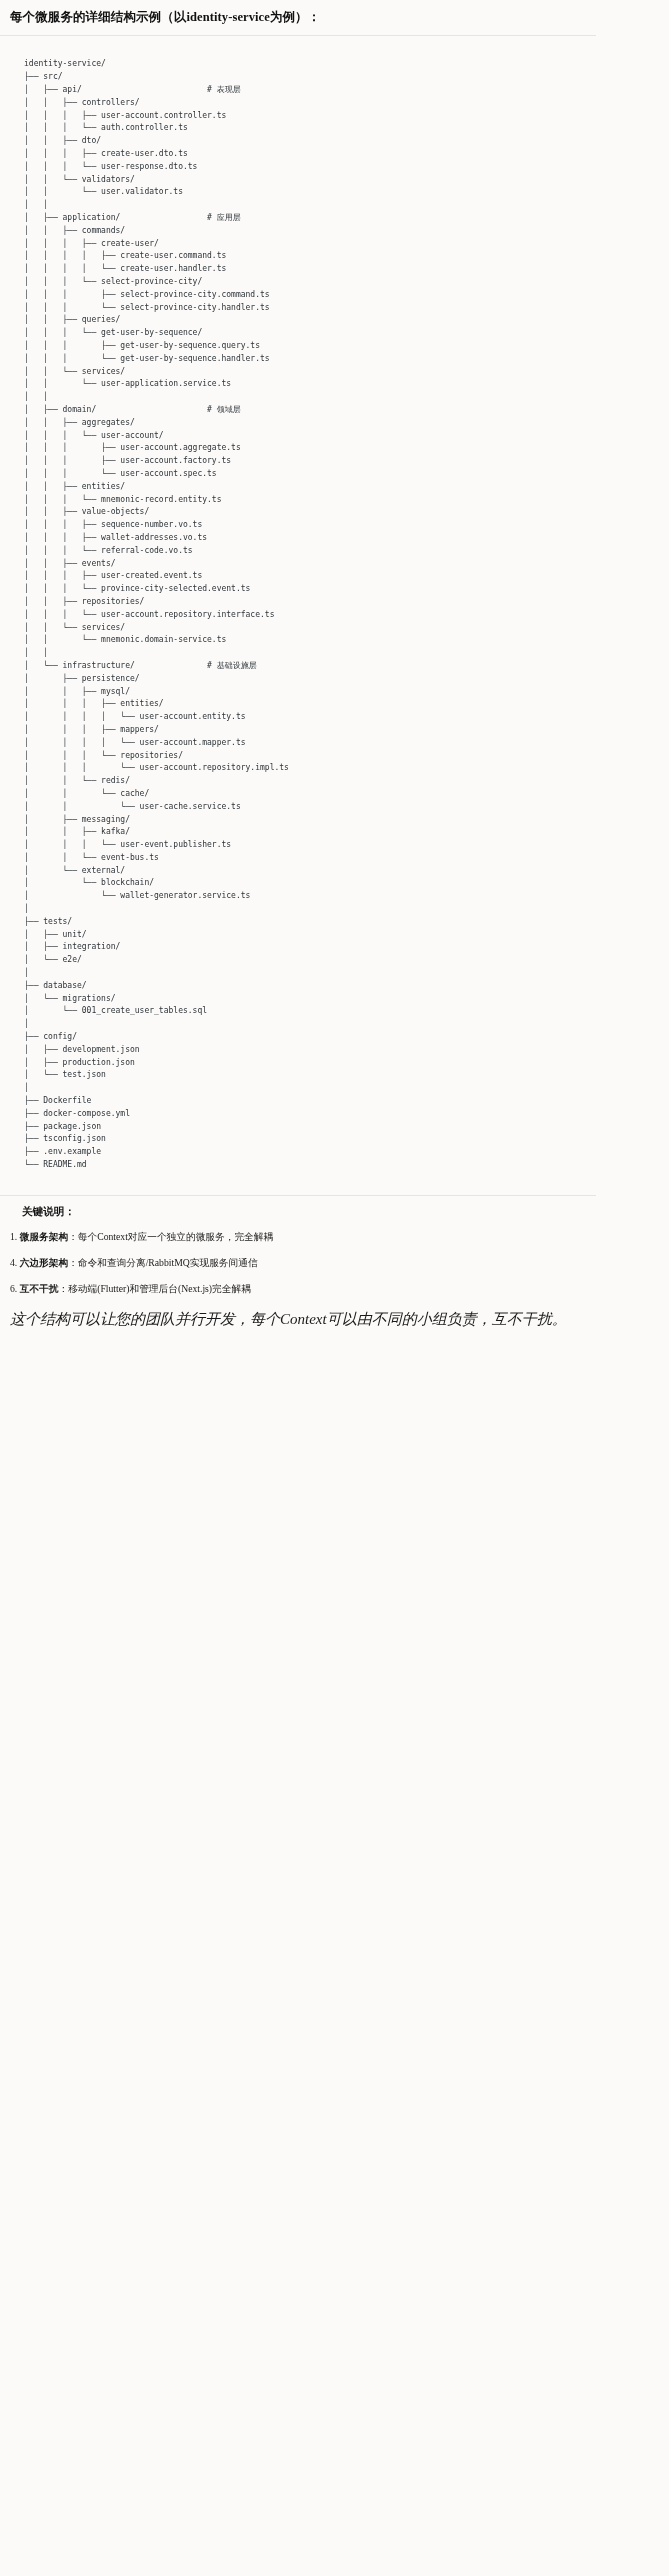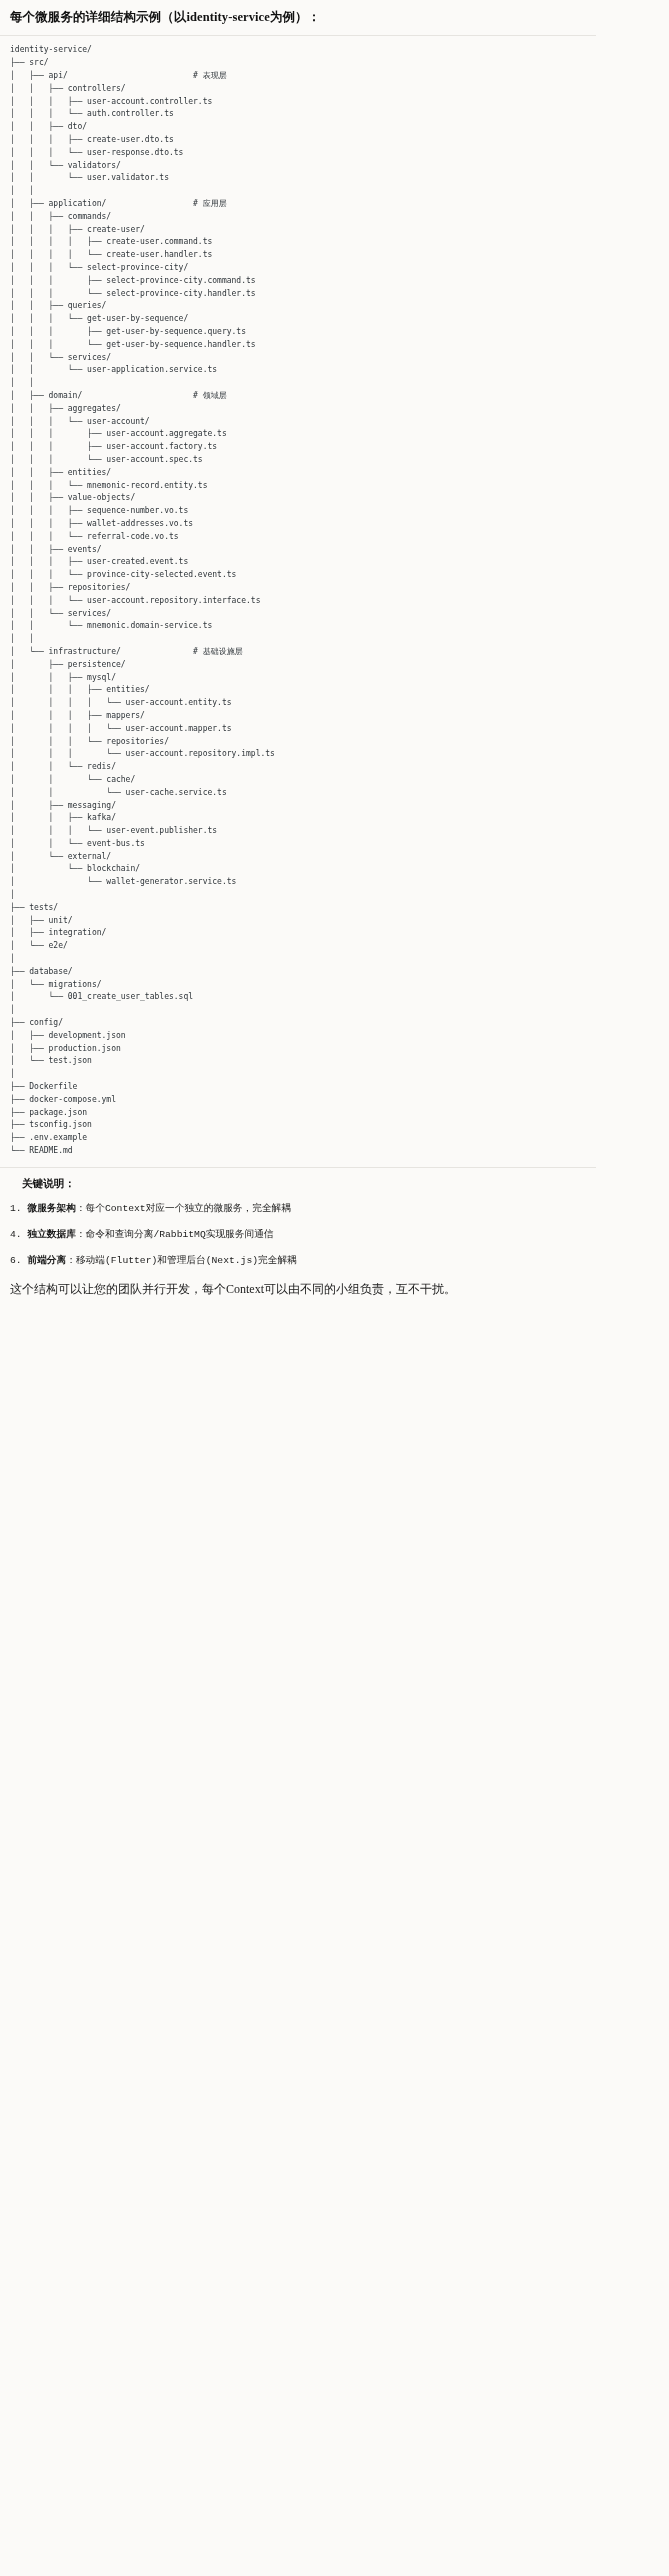--- a/index.html
+++ b/index.html
@@ -34,62 +34,63 @@
   }
   .tree-block {
     padding: 8.8px 0 8.8px 0;
     margin: 0;
   }
   pre.tree {
     font-family: "DejaVu Sans Mono", "Liberation Mono", monospace;
     font-size: 8px;
     line-height: 12.8px;
     color: #2d3338;
-    margin: 0;
+    margin: 14px;
     padding: 0 10px;
     white-space: pre;
     letter-spacing: 0;
     tab-size: 4;
   }
   .notes {
     padding: 10px 10px 7.5px 10px;
   }
   .notes-title {
     font-family: "Liberation Serif", serif;
     font-weight: bold;
     font-size: 10.6px;
     color: #111111;
     margin: 0 0 10px 12px;
     line-height: 1.4;
   }
   .note-item {
-    font-family: Liberation Mono, monospace;
+    font-family: Liberation Serif, serif;
     font-size: 9.7px;
     line-height: 1.5;
     color: #1a1a1a;
     margin: 0 0 11.3px 0;
   }
   .note-item .num {
     font-weight: normal;
   }
   .note-item .key {
     font-weight: bold;
   }
   .note-item .sep {
     font-weight: normal;
   }
   .note-item .val {
     font-weight: normal;
   }
   .closing {
     font-family: "Liberation Serif", serif;
-    font-size: 12px;
+    font-size: 15px;
     line-height: 1.55;
     color: #1a1a1a;
     margin: 6.3px 0 0 0;
+    font-style: italic;
   }
 </style>
 </head>
 <body>
 
 <div class="page">
 
   <h1 class="doc-title">每个微服务的详细结构示例（以identity-service为例）：</h1>
 
   <div class="rule"></div>
@@ -191,26 +192,26 @@
 
     <div class="note-item">
       <span class="num">1.</span>
       <span class="key">微服务架构</span><span class="sep">：</span><span class="val">每个Context对应一个独立的微服务，完全解耦</span>
     </div>
 
 
 
     <div class="note-item">
       <span class="num">4.</span>
-      <span class="key">独立数据库</span><span class="sep">：</span><span class="val">命令和查询分离/RabbitMQ实现服务间通信</span>
+      <span class="key">六边形架构</span><span class="sep">：</span><span class="val">命令和查询分离/RabbitMQ实现服务间通信</span>
     </div>
 
 
     <div class="note-item">
       <span class="num">6.</span>
-      <span class="key">前端分离</span><span class="sep">：</span><span class="val">移动端(Flutter)和管理后台(Next.js)完全解耦</span>
+      <span class="key">互不干扰</span><span class="sep">：</span><span class="val">移动端(Flutter)和管理后台(Next.js)完全解耦</span>
     </div>
 
     <div class="closing">这个结构可以让您的团队并行开发，每个Context可以由不同的小组负责，互不干扰。</div>
   </div>
 
 </div>
 
 
 </body></html>

